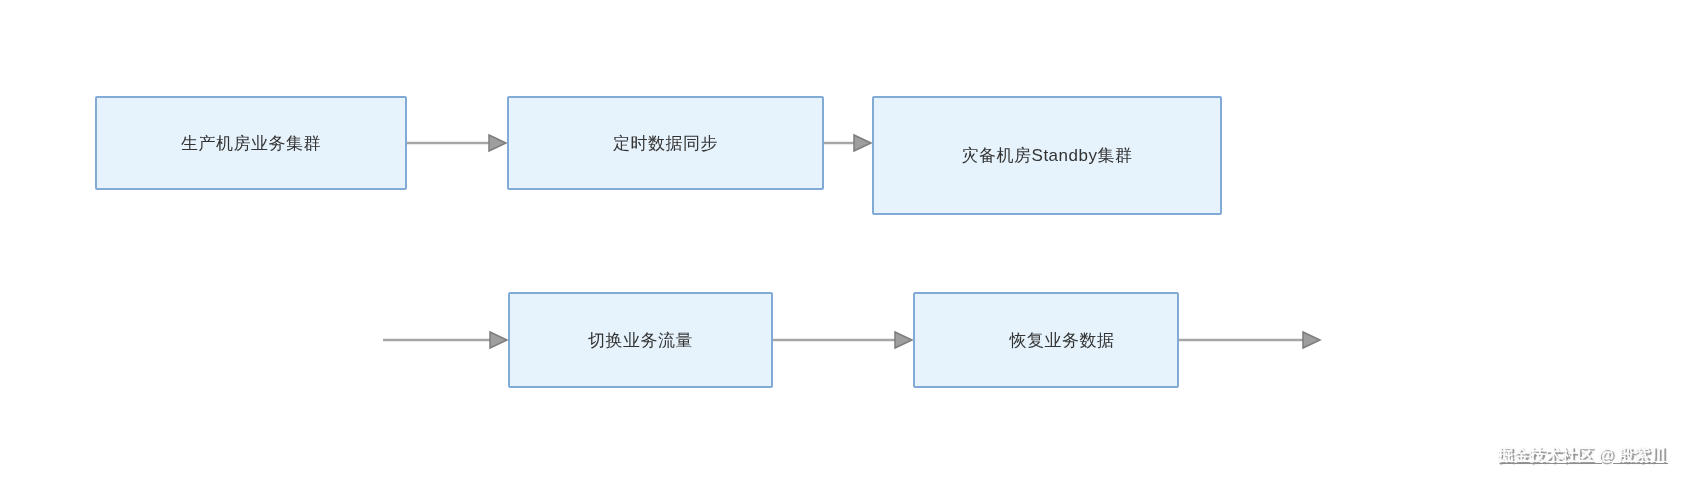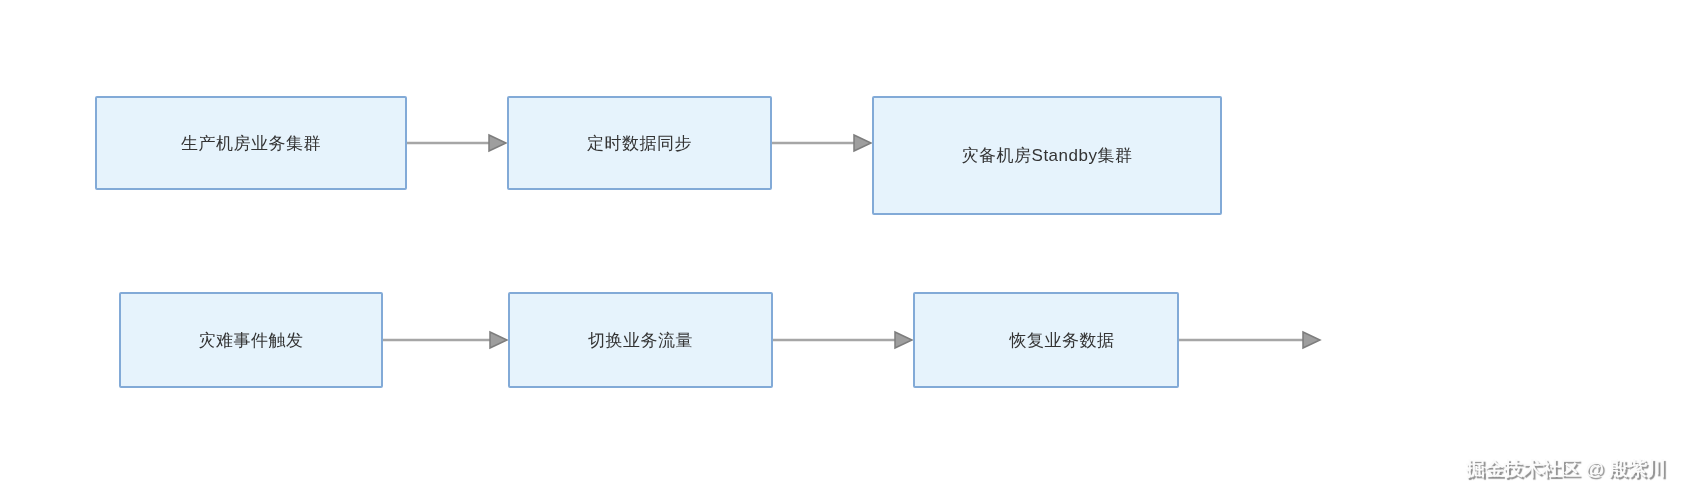--- a/index.html
+++ b/index.html
@@ -27,35 +27,36 @@
     border: 2px solid var(--node-border, #82aad7);
     border-radius: 2px;
     display: flex;
     align-items: center;
     justify-content: center;
     font-size: 17px;
     color: var(--node-text, #333333);
     letter-spacing: 0.5px;
   }
   .n1 { left: 95px;   top: 96px;  width: 312px; height: 94px; }
-  .n2 { left: 507px;  top: 96px;  width: 265px; height: 94px; }
+  .n2 { left: 507px;  top: 96px;  width: 317px; height: 94px; }
   .n3 { left: 872px;  top: 96px;  width: 350px; height: 119px; }
   .n4 { left: 119px;  top: 292px; width: 264px; height: 96px; }
   .n5 { left: 508px;  top: 292px; width: 265px; height: 96px; }
   .n6 { left: 913px;  top: 292px; width: 266px; height: 96px; padding-left: 32px; }
   .n7 { left: 1321px; top: 292px; width: 264px; height: 96px; }
   .watermark {
     position: absolute;
     right: 15px;
-    bottom: 2px;
-    font-size: 19px;
+    bottom: 18px;
+    font-size: 16px;
     font-weight: bold;
     color: #fbfbfb;
     text-shadow: 2px 2px 1px #8d8d8d;
     white-space: nowrap;
+    text-decoration: underline;
   }
 </style>
 </head>
 <body>
 
 <div class="canvas">
 
   <svg class="arrows" width="1681" height="484" viewBox="0 0 1681 484">
     <g>
       <line x1="407" y1="143" x2="490" y2="143" stroke="#a6a6a6" stroke-width="2.5"></line>
@@ -82,23 +83,20 @@
   <div class="node n1">
     <span>生产机房业务集群</span>
   </div>
   <div class="node n2">
     <span>定时数据同步</span>
   </div>
   <div class="node n3">
     <span>灾备机房Standby集群</span>
   </div>
 
-  <div class="node n4">
-    <span>灾难事件触发</span>
-  </div>
   <div class="node n5">
     <span>切换业务流量</span>
   </div>
   <div class="node n6">
     <span>恢复业务数据</span>
   </div>
 
   <div class="watermark">掘金技术社区 @ 殷紫川</div>
 
 </div>

